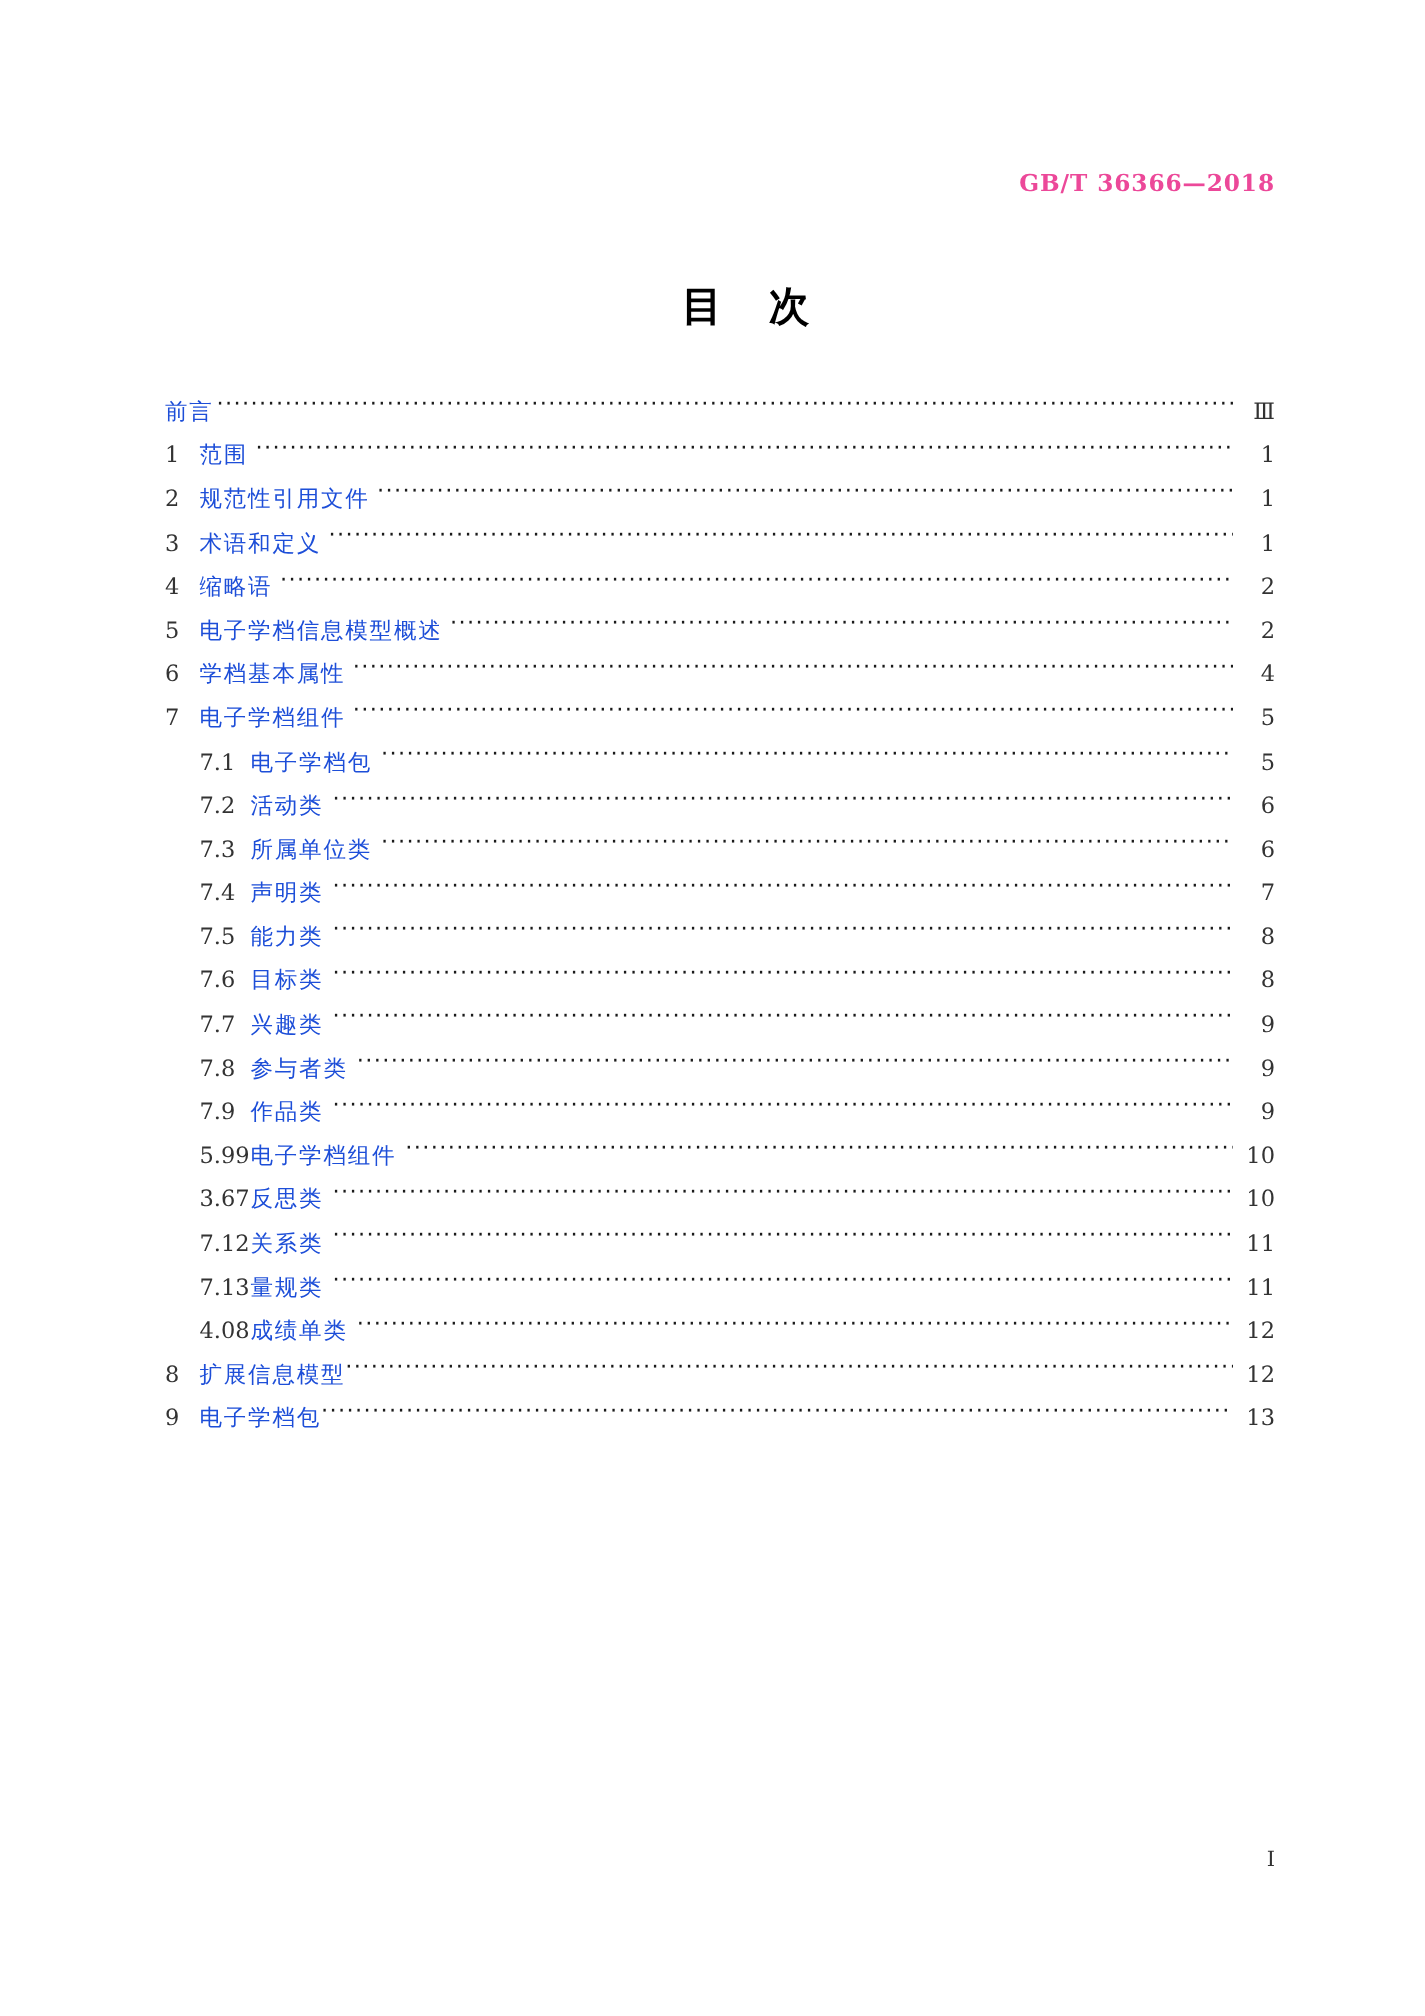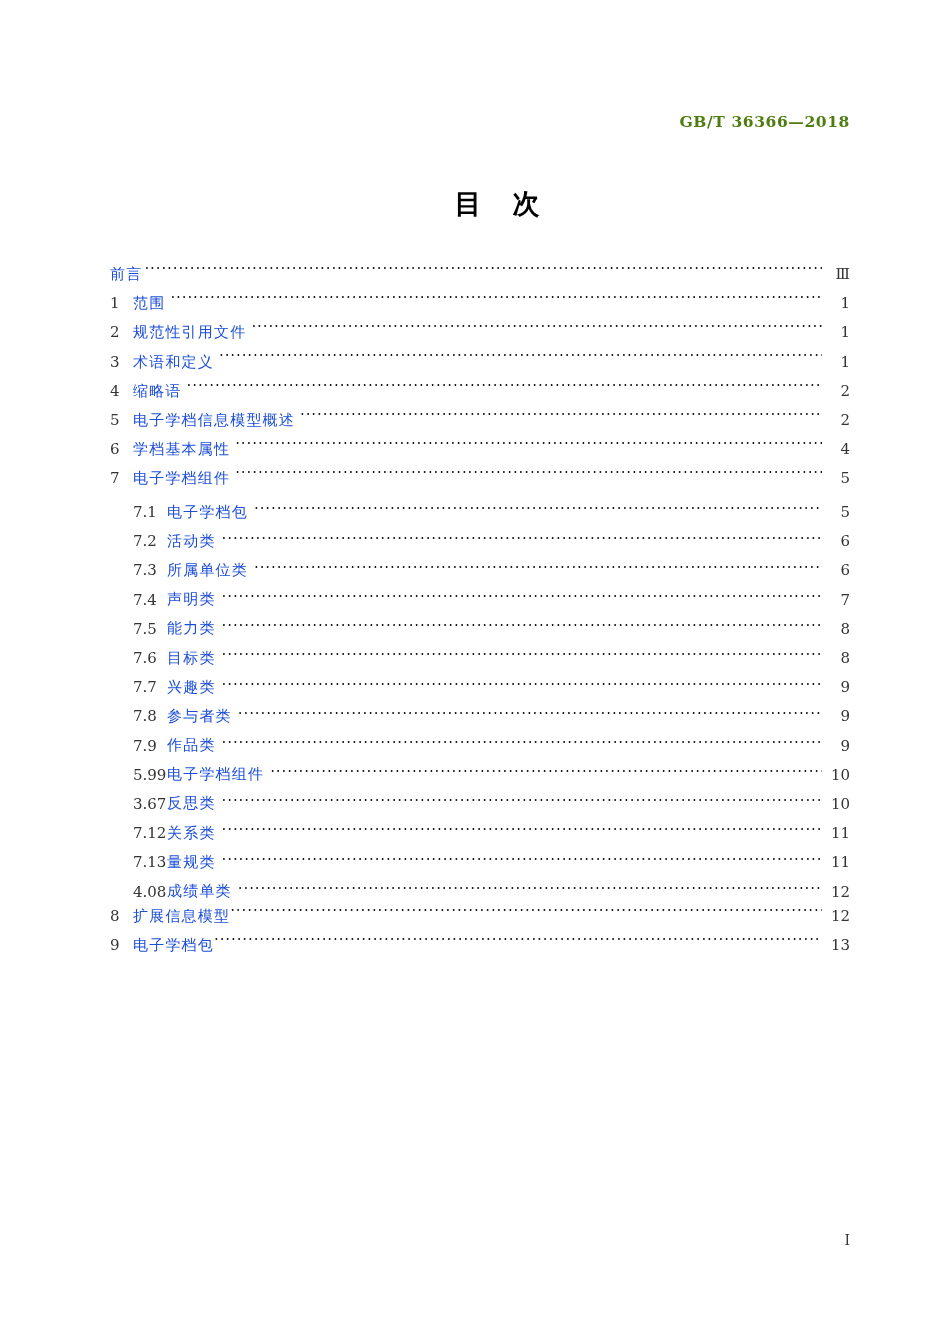--- a/index.html
+++ b/index.html
@@ -20,21 +20,21 @@
   .doc-header {
     position: absolute;
     top: 112px;
     left: 100px;
     right: 100px;
     text-align: right;
     font-family: "DejaVu Serif", "Liberation Serif", serif;
     font-size: 15.5px;
     font-weight: bold;
     letter-spacing: 0.6px;
-    color: #4d7c0f;
+    color: #ec4899;
   }
 
   
   .toc-title {
     position: absolute;
     top: 186px;
     left: 0;
     width: 950px;
     text-align: center;
     font-family: "DejaVu Sans", "Liberation Sans", sans-serif;
@@ -101,21 +101,21 @@
   
   .lvl1 .num { width: 23px; }
   .lvl1 .label { margin-left: 0; }
 
   
   .lvl1 .leader { margin-left: 5px; }
   .lvl1.tight .leader { margin-left: 0; }
   .lvl1.tight .leader::after { letter-spacing: 0.9px; }
 
   
-  .lvl2 { padding-left: 23px; align-items: center; }
+  .lvl2 { padding-left: 23px; }
   .lvl2 .num { width: 34px; }
   .lvl2 .label { margin-left: 0; }
   .lvl2 .leader { margin-left: 6px; }
 
   
   .doc-footer {
     position: absolute;
     top: 1232px;
     left: 100px;
     right: 100px;

